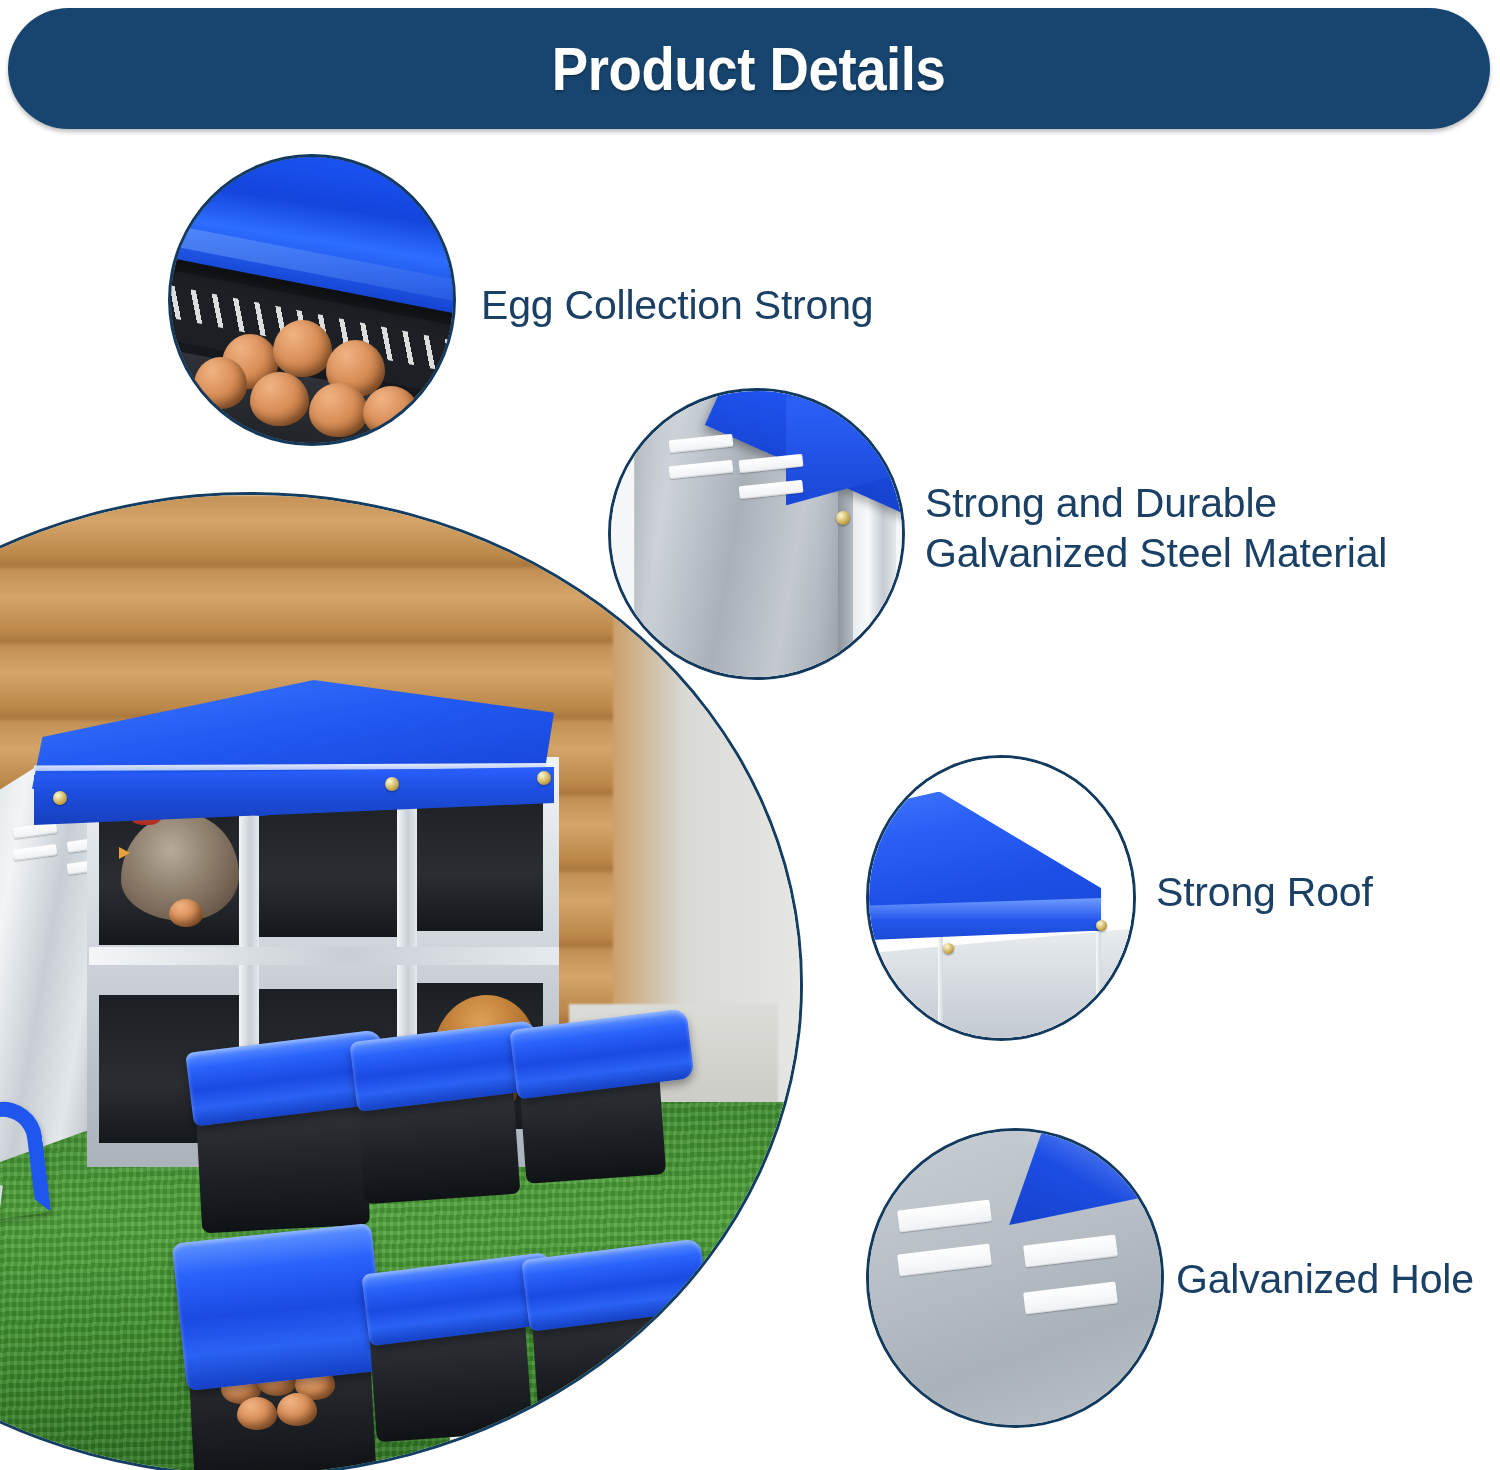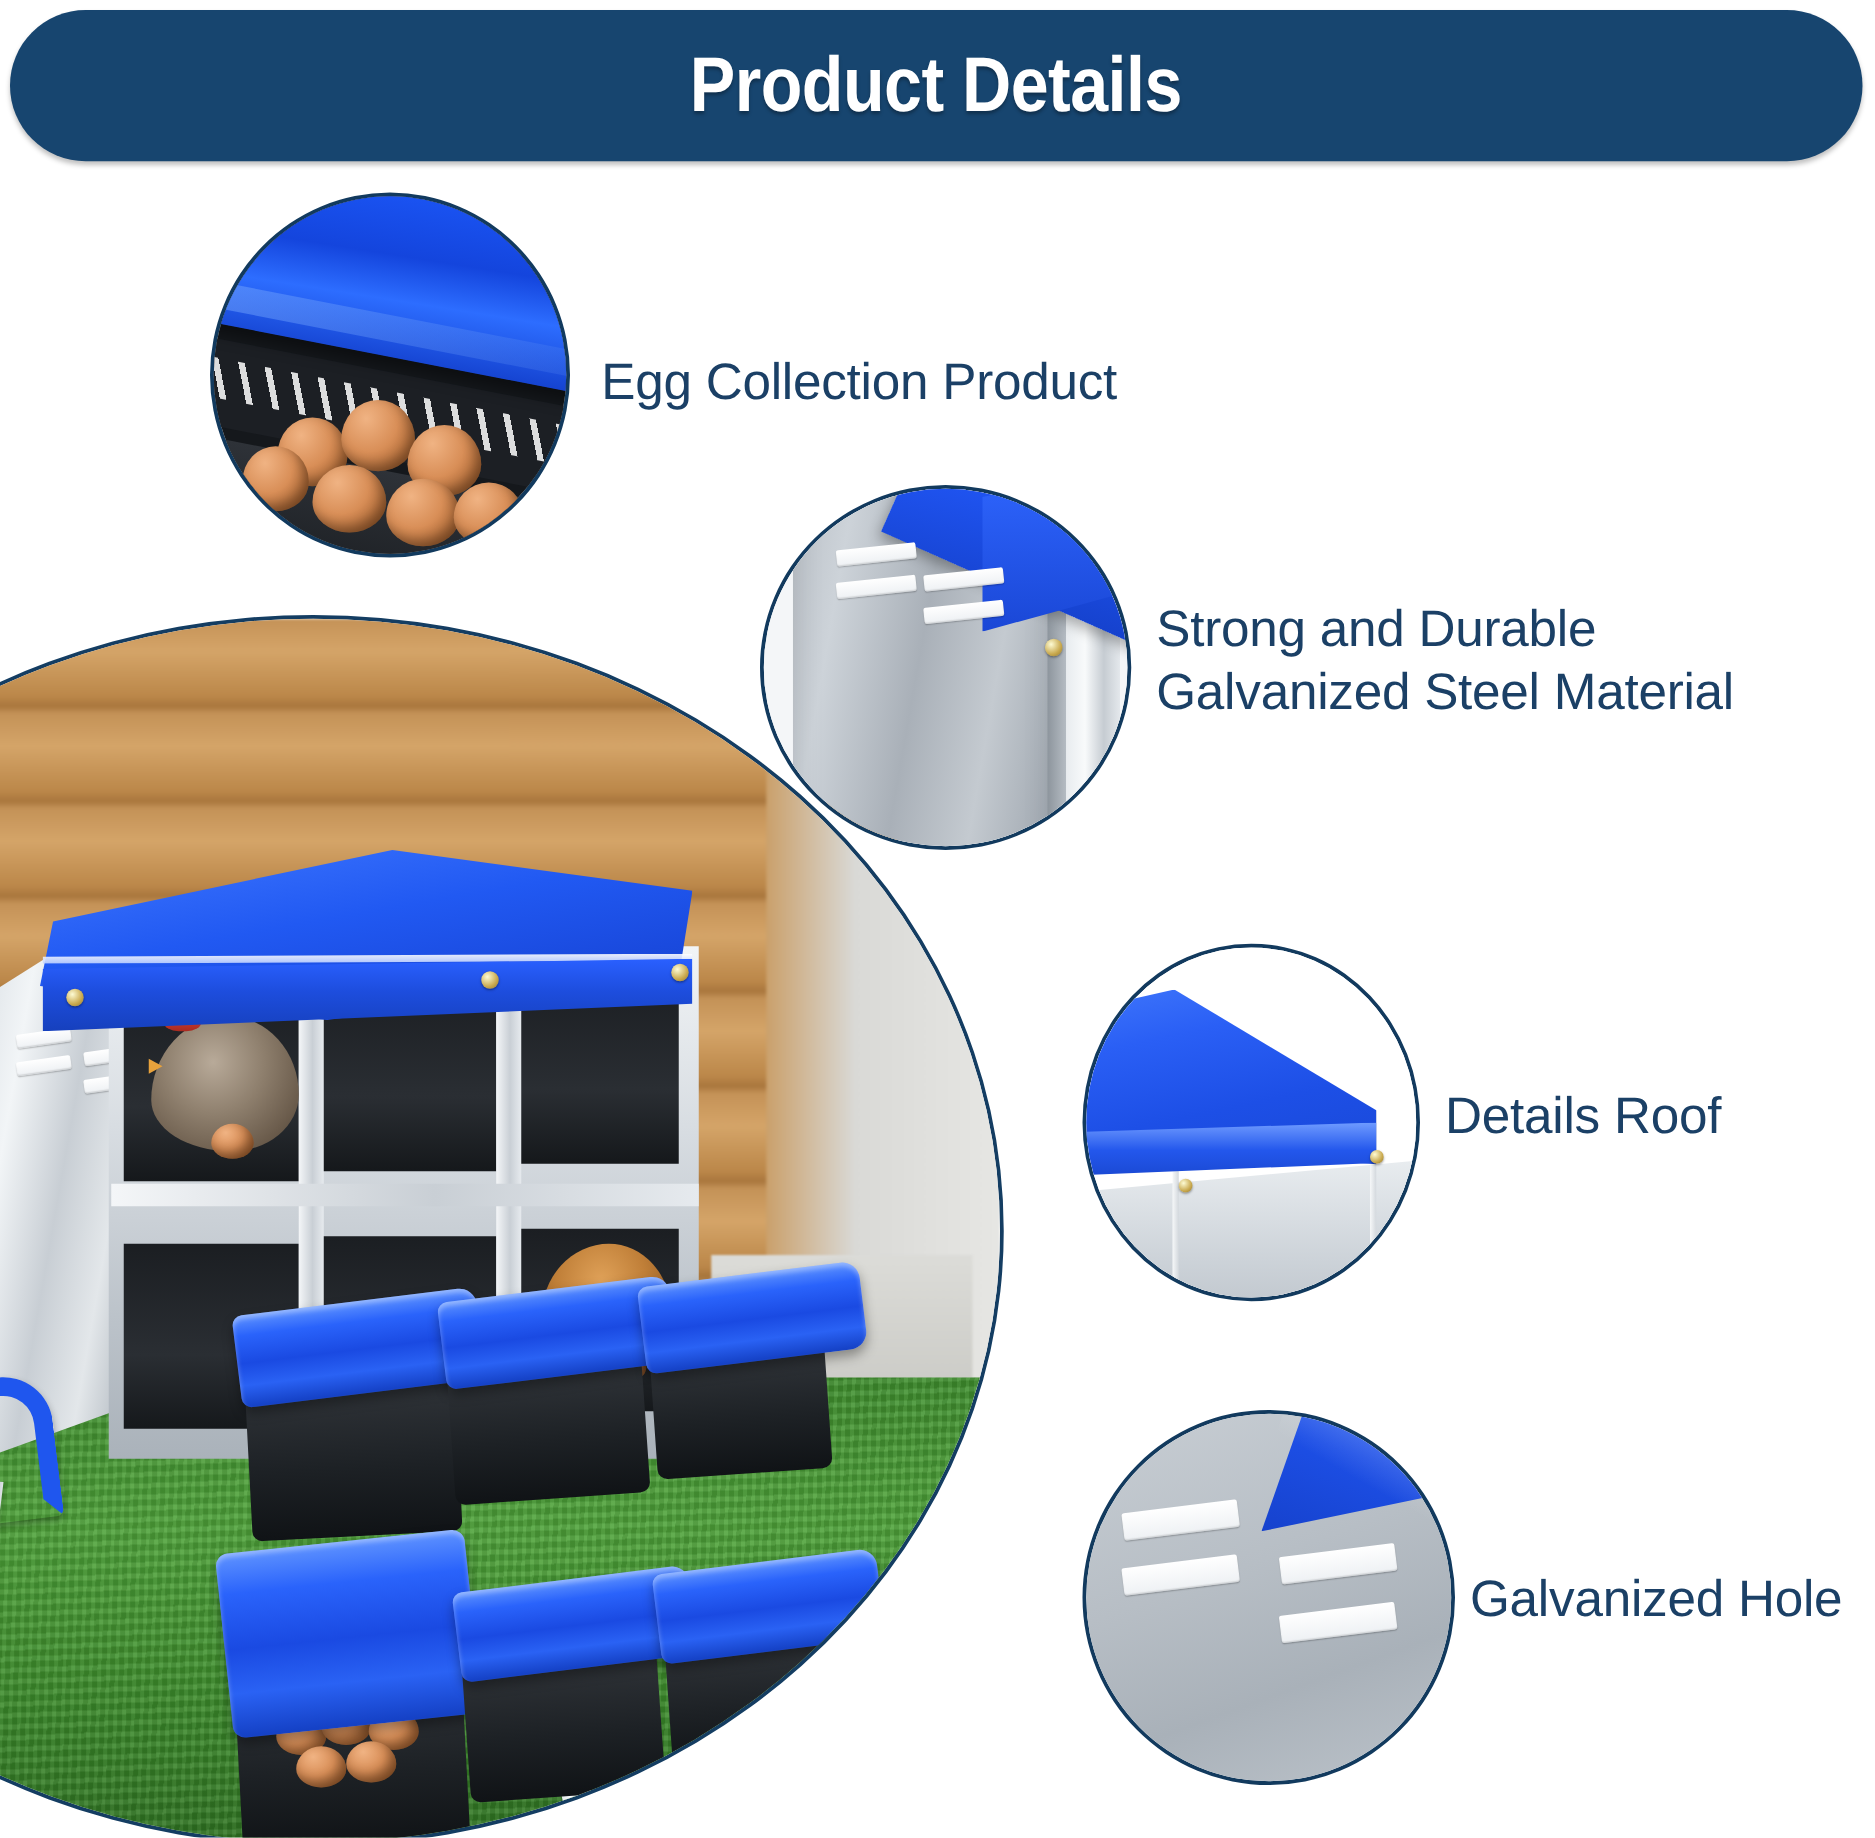--- a/index.html
+++ b/index.html
@@ -322,21 +322,21 @@
     <div class="egg" style="left:18%;  top:62%; width:20%; height:19%;"></div>
     <div class="egg" style="left:36%;  top:57%; width:21%; height:20%;"></div>
     <div class="egg" style="left:55%;  top:64%; width:21%; height:20%;"></div>
     <div class="egg" style="left:8%;   top:70%; width:19%; height:18%;"></div>
     <div class="egg" style="left:28%;  top:75%; width:21%; height:19%;"></div>
     <div class="egg" style="left:49%;  top:79%; width:21%; height:19%;"></div>
     <div class="egg" style="left:68%;  top:80%; width:20%; height:18%;"></div>
     <div class="egg-lid"></div>
   </div>
 </div>
-<div class="callout-label" id="egg-label" style="left:481px; top:280px;">Egg Collection Product</div>
+<div class="callout-label" id="egg-label" style="left:481px; top:280px;">Egg Collection Strong</div>
 
 <div class="photo-circle" id="steel-circle">
   <div class="photo-inner">
     <div class="steel-sky"></div>
     <div class="steel-ground"></div>
     <div class="steel-panel"></div>
     <div class="steel-gap"></div>
     <div class="steel-post"></div>
     <div class="steel-roof"></div>
     <div class="steel-roof-edge"></div>
@@ -355,21 +355,21 @@
     <div class="roof-sky"></div>
     <div class="roof-wall"></div>
     <div class="roof-stud" style="left:26%;"></div>
     <div class="roof-stud" style="left:86%;"></div>
     <div class="roof-slab"></div>
     <div class="roof-lip"></div>
     <div class="screw" style="left:28%; top:66%; width:11px; height:11px;"></div>
     <div class="screw" style="left:86%; top:58%; width:11px; height:11px;"></div>
   </div>
 </div>
-<div class="callout-label" id="roof-label" style="left:1156px; top:867px;">Details Roof</div>
+<div class="callout-label" id="roof-label" style="left:1156px; top:867px;">Strong Roof</div>
 
 <div class="photo-circle" id="ventilation-circle">
   <div class="photo-inner">
     <div class="vent-panel"></div>
     <div class="vent-roofcorner"></div>
     <div class="vent-sheen"></div>
     <div class="vent-slot" style="left:10%; top:25%; width:32%; height:7.5%; transform:rotate(-7deg); border-radius:2px;"></div>
     <div class="vent-slot" style="left:10%; top:40%; width:32%; height:7.5%; transform:rotate(-7deg); border-radius:2px;"></div>
     <div class="vent-slot" style="left:53%; top:37%; width:32%; height:7.5%; transform:rotate(-7deg); border-radius:2px;"></div>
     <div class="vent-slot" style="left:53%; top:53%; width:32%; height:7.5%; transform:rotate(-7deg); border-radius:2px;"></div>

